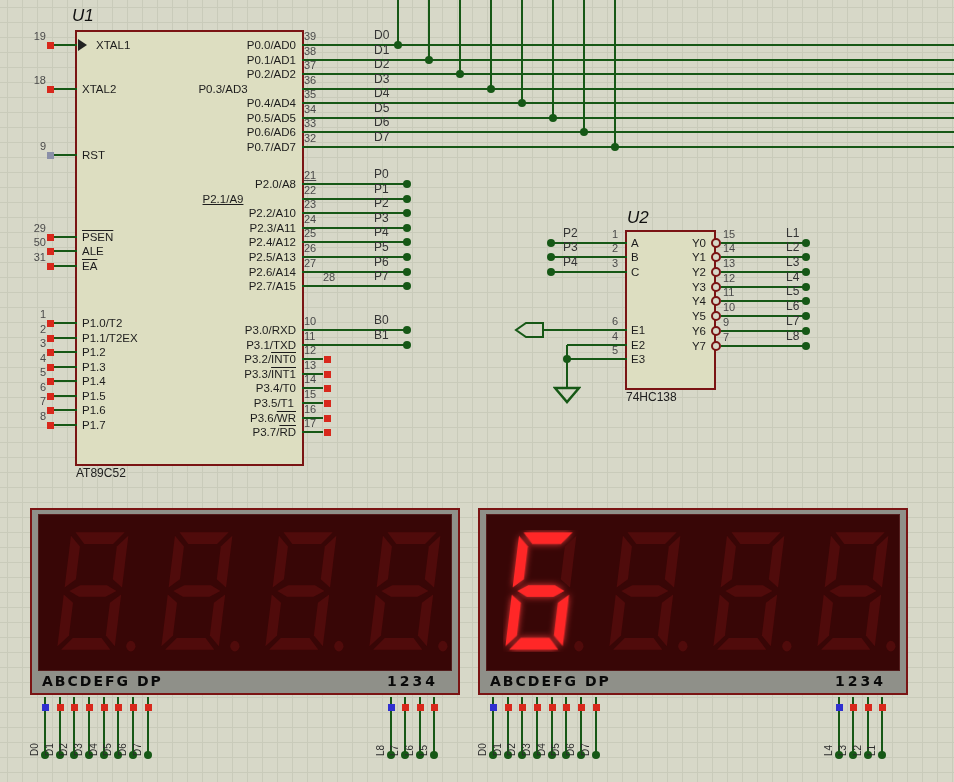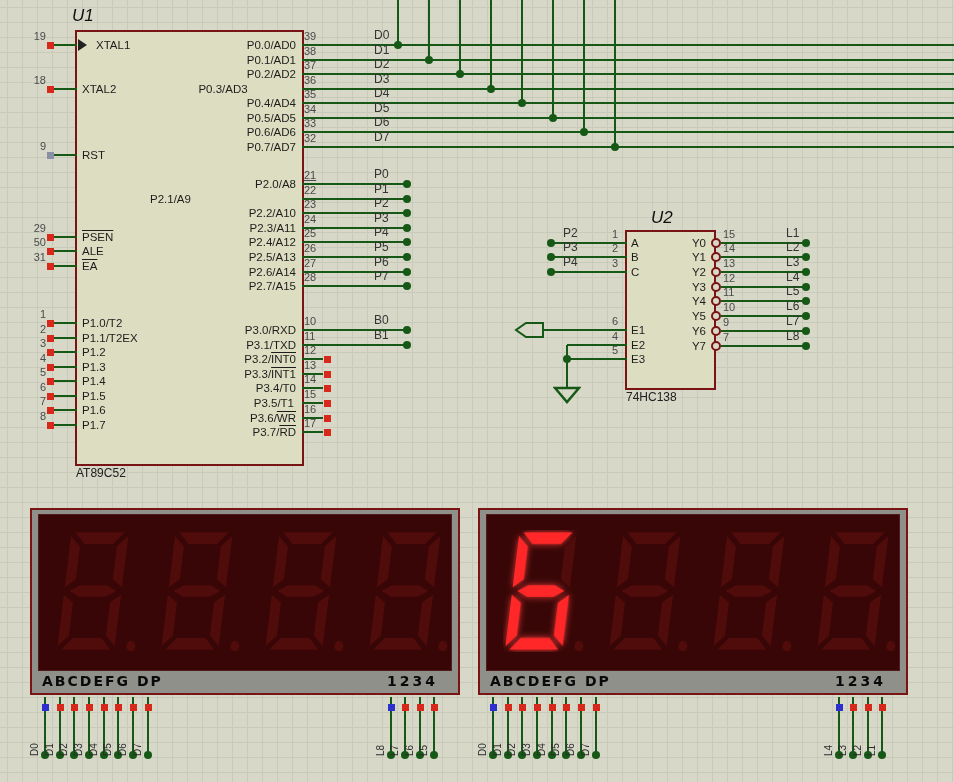--- a/index.html
+++ b/index.html
@@ -27,21 +27,21 @@
   .clock{position:absolute;width:0;height:0;border-top:6px solid transparent;border-bottom:6px solid transparent;border-left:9px solid #222;}
   .disp-frame{position:absolute;background:var(--frame);border:2px solid var(--maroon);}
   .disp-screen{position:absolute;background:var(--screen);border:1px solid #531c1c;}
   .strip{position:absolute;font-weight:bold;font-size:14px;letter-spacing:2px;color:#0a0a0a;font-family:"DejaVu Sans",sans-serif;white-space:nowrap;}
   .vlabel{position:absolute;writing-mode:vertical-rl;transform:rotate(180deg);font-size:10px;color:#2d2d2d;width:12px;}
   .seg-on{filter:drop-shadow(0 0 3px rgba(255,64,64,0.85));}
   #u1-body{left:75px;top:30px;width:225px;height:432px;}
   #u1-ref{left:72px;top:7px;}
   #u1-value{left:76px;top:466px;}
   #u2-body{left:625px;top:230px;width:87px;height:156px;}
-  #u2-ref{left:627px;top:209px;margin-left:24px;}
+  #u2-ref{left:627px;top:209px;}
   #u2-value{left:626px;top:390px;}
 </style>
 </head>
 <body>
 
 <div id="canvas">
   <div class="chip" id="u1-body"></div>
   <div class="ref" id="u1-ref">U1</div>
   <div class="val" id="u1-value">AT89C52</div>
 
@@ -152,21 +152,21 @@
     <div class="wire" style="left: 302px; top: 146px; width: 652px; height: 2px;"></div>
     <div class="wire" style="left: 614px; top: 0px; width: 2px; height: 147px;"></div>
     <div class="dot" style="left: 611px; top: 143px;"></div>
     <div class="net" style="left: 374px; top: 131px;">D7</div>
     <div class="pnum" style="left: 304px; top: 169px; text-decoration: underline;">21</div>
     <div class="pname" style="left: 150px; top: 177px; width: 146px; text-align: right;">P2.0/A8</div>
     <div class="wire" style="left: 302px; top: 183px; width: 104px; height: 2px;"></div>
     <div class="dot" style="left: 403px; top: 180px;"></div>
     <div class="net" style="left: 374px; top: 168px;">P0</div>
     <div class="pnum" style="left: 304px; top: 184px;">22</div>
-    <div class="pname" style="left: 150px; top: 192px; width: 146px; text-align: left;">P2.1/A9</div>
+    <div class="pname" style="left: 150px; top: 192px; width: 146px; text-align: center; text-decoration: underline;">P2.1/A9</div>
     <div class="wire" style="left: 302px; top: 198px; width: 104px; height: 2px;"></div>
     <div class="dot" style="left: 403px; top: 195px;"></div>
     <div class="net" style="left: 374px; top: 183px;">P1</div>
     <div class="pnum" style="left: 304px; top: 198px;">23</div>
     <div class="pname" style="left: 150px; top: 206px; width: 146px; text-align: right;">P2.2/A10</div>
     <div class="wire" style="left: 302px; top: 212px; width: 104px; height: 2px;"></div>
     <div class="dot" style="left: 403px; top: 209px;"></div>
     <div class="net" style="left: 374px; top: 197px;">P2</div>
     <div class="pnum" style="left: 304px; top: 213px;">24</div>
     <div class="pname" style="left: 150px; top: 221px; width: 146px; text-align: right;">P2.3/A11</div>
@@ -181,21 +181,21 @@
     <div class="pnum" style="left: 304px; top: 242px;">26</div>
     <div class="pname" style="left: 150px; top: 250px; width: 146px; text-align: right;">P2.5/A13</div>
     <div class="wire" style="left: 302px; top: 256px; width: 104px; height: 2px;"></div>
     <div class="dot" style="left: 403px; top: 253px;"></div>
     <div class="net" style="left: 374px; top: 241px;">P5</div>
     <div class="pnum" style="left: 304px; top: 257px;">27</div>
     <div class="pname" style="left: 150px; top: 265px; width: 146px; text-align: right;">P2.6/A14</div>
     <div class="wire" style="left: 302px; top: 271px; width: 104px; height: 2px;"></div>
     <div class="dot" style="left: 403px; top: 268px;"></div>
     <div class="net" style="left: 374px; top: 256px;">P6</div>
-    <div class="pnum" style="left: 304px; top: 271px;">28</div>
+    <div class="pnum" style="left: 304px; top: 271px; padding-left: 19px;">28</div>
     <div class="pname" style="left: 150px; top: 279px; width: 146px; text-align: right;">P2.7/A15</div>
     <div class="wire" style="left: 302px; top: 285px; width: 104px; height: 2px;"></div>
     <div class="dot" style="left: 403px; top: 282px;"></div>
     <div class="net" style="left: 374px; top: 270px;">P7</div>
     <div class="pnum" style="left: 304px; top: 315px;">10</div>
     <div class="pname" style="left: 150px; top: 323px; width: 146px; text-align: right;">P3.0/RXD</div>
     <div class="wire" style="left: 302px; top: 329px; width: 104px; height: 2px;"></div>
     <div class="dot" style="left: 403px; top: 326px;"></div>
     <div class="net" style="left: 374px; top: 314px;">B0</div>
     <div class="pnum" style="left: 304px; top: 330px;">11</div>

